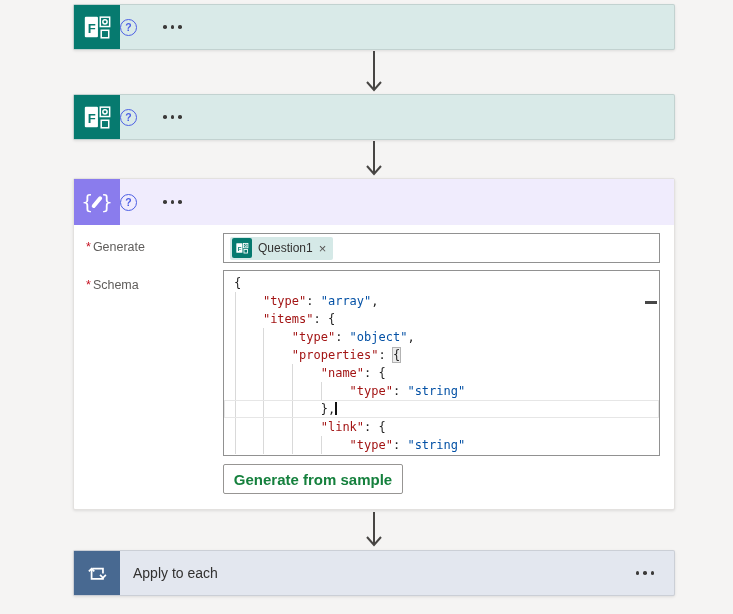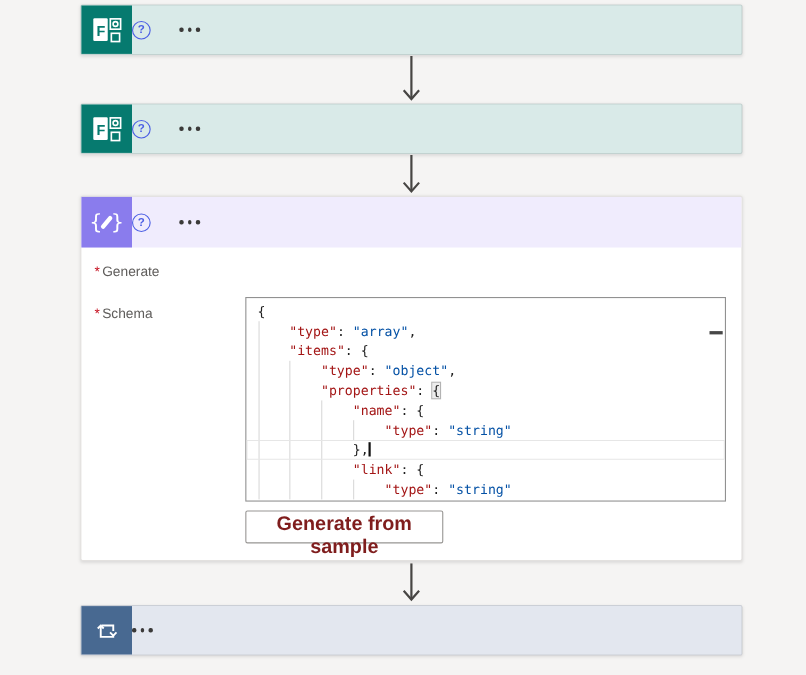--- a/index.html
+++ b/index.html
@@ -67,21 +67,21 @@
   .iguide{position:absolute;width:1px;background:#d9d9d9;z-index:1;}
   .g0{left:11px;top:21px;height:162px;}
   .g1{left:39px;top:57px;height:126px;}
   .g2{left:68px;top:93px;height:90px;}
   .g3a{left:97px;top:111px;height:18px;}
   .g3b{left:97px;top:165px;height:18px;}
   .scroll-dash{position:absolute;right:2px;top:30px;width:12px;height:3px;background:#474747;z-index:3;}
 
   .gen-btn{position:absolute;left:149px;top:285px;width:180px;height:30px;background:#fff;
            border:1px solid #979593;border-radius:2px;font-family:"Liberation Sans",sans-serif;
-           font-size:18px;font-weight:bold;color:#7f1d1d;cursor:pointer;}
+           font-size:15px;font-weight:bold;color:#15803d;cursor:pointer;}
 </style>
 </head>
 <body>
 
 <div class="scene">
 
   <div class="block b-forms" style="top:4px;">
     <div class="block-icon">
       <svg width="30" height="30" viewBox="0 0 32 32">
         <rect x="3" y="5" width="14" height="22" rx="1.2" fill="#ffffff"></rect>
@@ -153,20 +153,35 @@
         <div class="ellipsis">
             <i></i>
             <i></i>
             <i></i>
           </div>
       </div>
     </div>
 
     <div class="field-label" style="top:61px;">
       <span class="req">*</span><span>Generate</span>
+    </div>
+    <div class="content-input">
+      <div class="token">
+        <span class="mini">
+          <svg width="14" height="14" viewBox="0 0 32 32">
+            <rect x="3" y="5" width="14" height="22" rx="1.2" fill="#ffffff"></rect>
+            <text x="6.2" y="22" font-family="Liberation Sans,sans-serif" font-size="14" font-weight="bold" class="f-letter" fill="#067a6f">F</text>
+            <rect x="19.5" y="5.5" width="10" height="10" fill="none" stroke="#ffffff" stroke-width="2"></rect>
+            <circle cx="24.5" cy="10.5" r="2.3" fill="none" stroke="#ffffff" stroke-width="2"></circle>
+            <rect x="20.5" y="19.5" width="8" height="8" fill="none" stroke="#ffffff" stroke-width="2"></rect>
+          </svg>
+        </span>
+        <span class="token-label">Question1</span>
+        <span class="token-x">×</span>
+      </div>
     </div>
 
     <div class="field-label" style="top:99px;">
       <span class="req">*</span><span>Schema</span>
     </div>
     <div class="editor">
       <div class="iguide g0"></div>
       <div class="iguide g1"></div>
       <div class="iguide g2"></div>
       <div class="iguide g3a"></div>
@@ -200,20 +215,21 @@
 
   <div class="block b-apply" style="top:550px;">
     <div class="block-icon">
       <svg width="26" height="26" viewBox="0 0 24 24" fill="none" stroke="#ffffff" stroke-width="1.6">
         <polyline points="4.5,10.5 7,8 9.5,10.5"></polyline>
         <path d="M7 8.6 V17.5 H17.5 V16"></path>
         <path d="M7.6 8 H17.5 V12.5"></path>
         <polyline points="14.8,13.8 17.5,16.5 20.2,13.8"></polyline>
       </svg>
     </div>
+    <div class="block-title">Apply to each</div>
     <div class="block-actions">
       <div class="ellipsis">
           <i></i>
           <i></i>
           <i></i>
         </div>
     </div>
   </div>
 
 </div>

